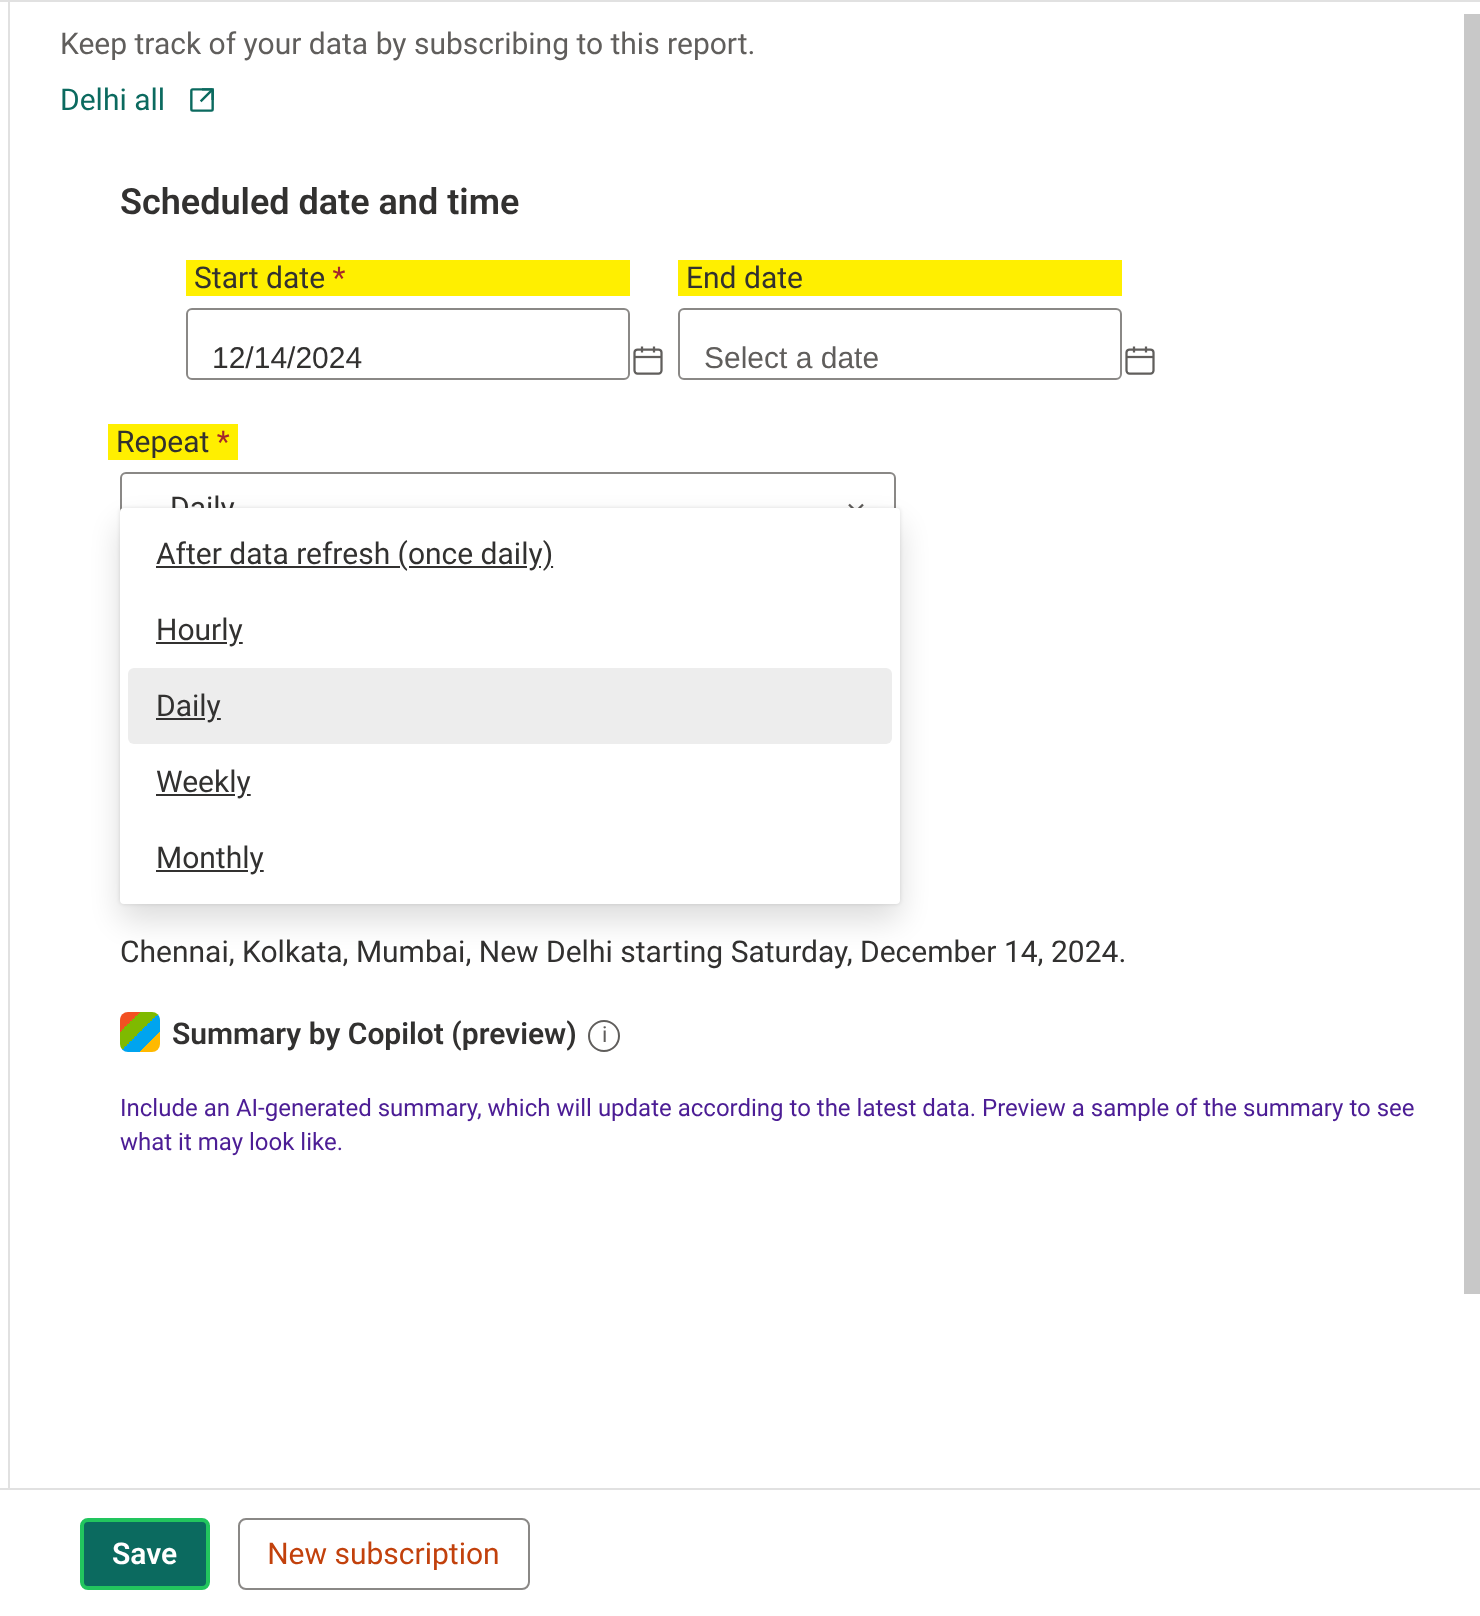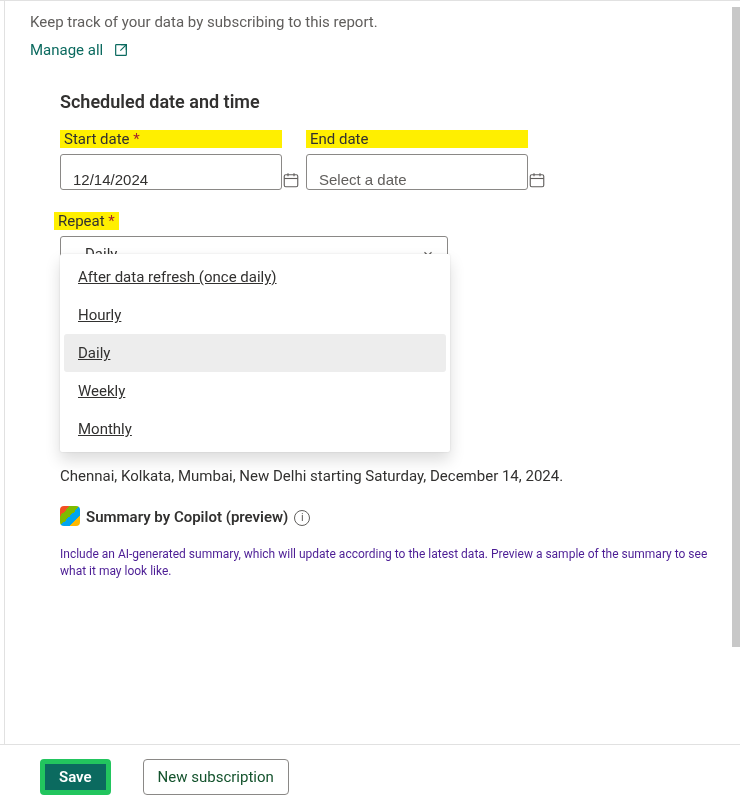--- a/index.html
+++ b/index.html
@@ -57,20 +57,21 @@
   .section-title {
     padding: 32px 30px 0 60px;
     font-size: 18px;
     font-weight: 600;
     color: #323130;
   }
   .fields-row {
     display: flex;
     gap: 24px;
     padding: 18px 30px 0 60px;
+    margin-left: 33px;
   }
   .field-col { display: flex; flex-direction: column; gap: 6px; }
   .field-label {
     font-size: 15px;
     color: #323130;
     display: inline-block;
   }
   .field-label.required::after {
     content: " *";
     color: #a4262c;
@@ -204,28 +205,27 @@
     border-radius: 4px;
     font-size: 15px;
     cursor: pointer;
     display: inline-flex;
     align-items: center;
     justify-content:center;
   }
   .btn-primary {
     background: #0b6a5f;
     color: #fff;
-    border: 5px solid #22c55e;
+    border: 2px solid #22c55e;
     font-weight:600;
   }
   .btn-secondary {
     background: #fff;
-    color: #14532d;
+    color: #c2410c;
     border: 1px solid #8a8886;
-    margin-left: 18px;
   }
   .scroll-indicator {
     position: absolute;
     right: 0;
     top: 6px;
     width: 8px;
     height: 640px;
     background: #c8c8c8;
   }
   .left-edge {
@@ -241,21 +241,21 @@
 
 <div class="panel">
   <div class="left-edge"></div>
   <div class="scroll-indicator"></div>
 
 
   <div class="subtitle">Keep track of your data by subscribing to this report.</div>
 
   <div class="manage-row">
     <span class="manage">
-      <span>Manage all</span>
+      <span>Delhi all</span>
       <svg viewBox="0 0 24 24" fill="none" stroke-width="1.8">
         <rect x="4" y="4" width="16" height="16" rx="1"></rect>
         <polyline points="12,4 20,4 20,12"></polyline>
         <line x1="20" y1="4" x2="11" y2="13"></line>
       </svg>
     </span>
   </div>
 
   <div class="section-title">Scheduled date and time</div>
 

